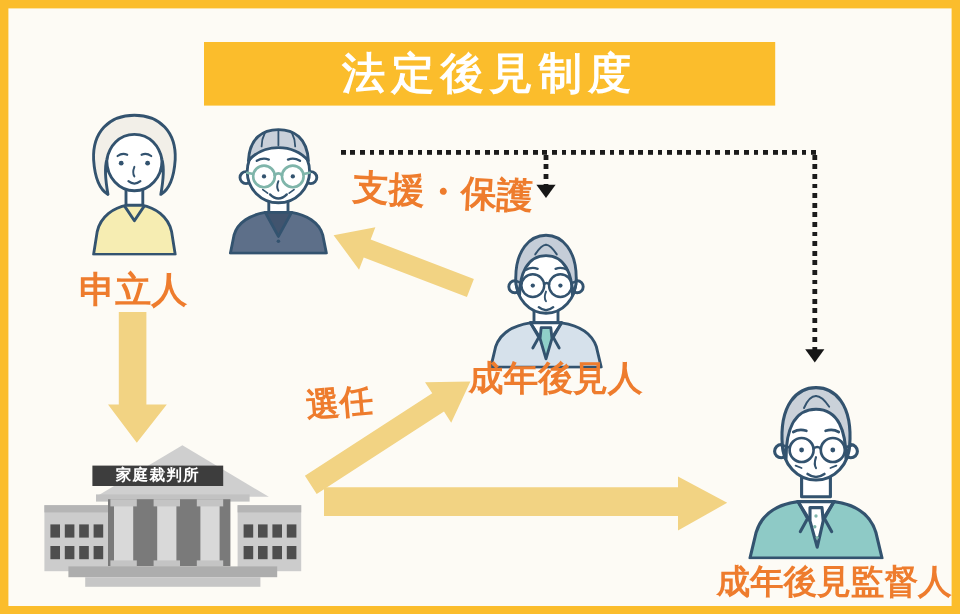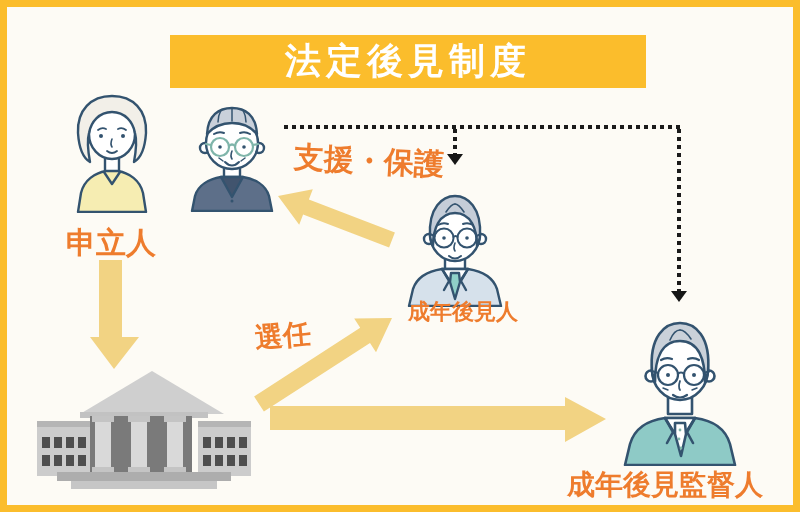--- a/index.html
+++ b/index.html
@@ -227,21 +227,24 @@
         <rect x="129" y="47" width="22" height="6" fill="#C4C4C4"></rect>
         <rect x="57" y="98" width="22" height="5" fill="#C4C4C4"></rect>
         <rect x="93" y="98" width="22" height="5" fill="#C4C4C4"></rect>
         <rect x="129" y="98" width="22" height="5" fill="#C4C4C4"></rect>
       </g>
       <rect x="22" y="103" width="174" height="9" fill="#ADADAD"></rect>
       <rect x="36" y="112" width="146" height="8" fill="#C6C6C6"></rect>
     </g>
   </svg>
 
+  <div class="court-banner">
+    <span>家庭裁判所</span>
+  </div>
 
   <div class="lbl" style="left:39px;top:219px;width:130px;font-size:30px;">申立人</div>
-  <div class="lbl" style="left:361px;top:293px;width:190px;font-size:22px;">成年後見人</div>
-  <div class="lbl" style="left:556px;top:463px;width:204px;font-size:28px;">成年後見監督人</div>
+  <div class="lbl" style="left:361px;top:293px;width:190px;font-size:29px;">成年後見人</div>
+  <div class="lbl" style="left:586px;top:463px;width:204px;font-size:28px;">成年後見監督人</div>
 
   <div class="lbl" style="left:262px;top:137px;width:200px;font-size:30px;transform:rotate(3deg);">支援・保護</div>
   <div class="lbl" style="left:238px;top:314px;width:76px;font-size:28px;transform:rotate(-5deg);">選任</div>
 
 </div>
 
 </body></html>

